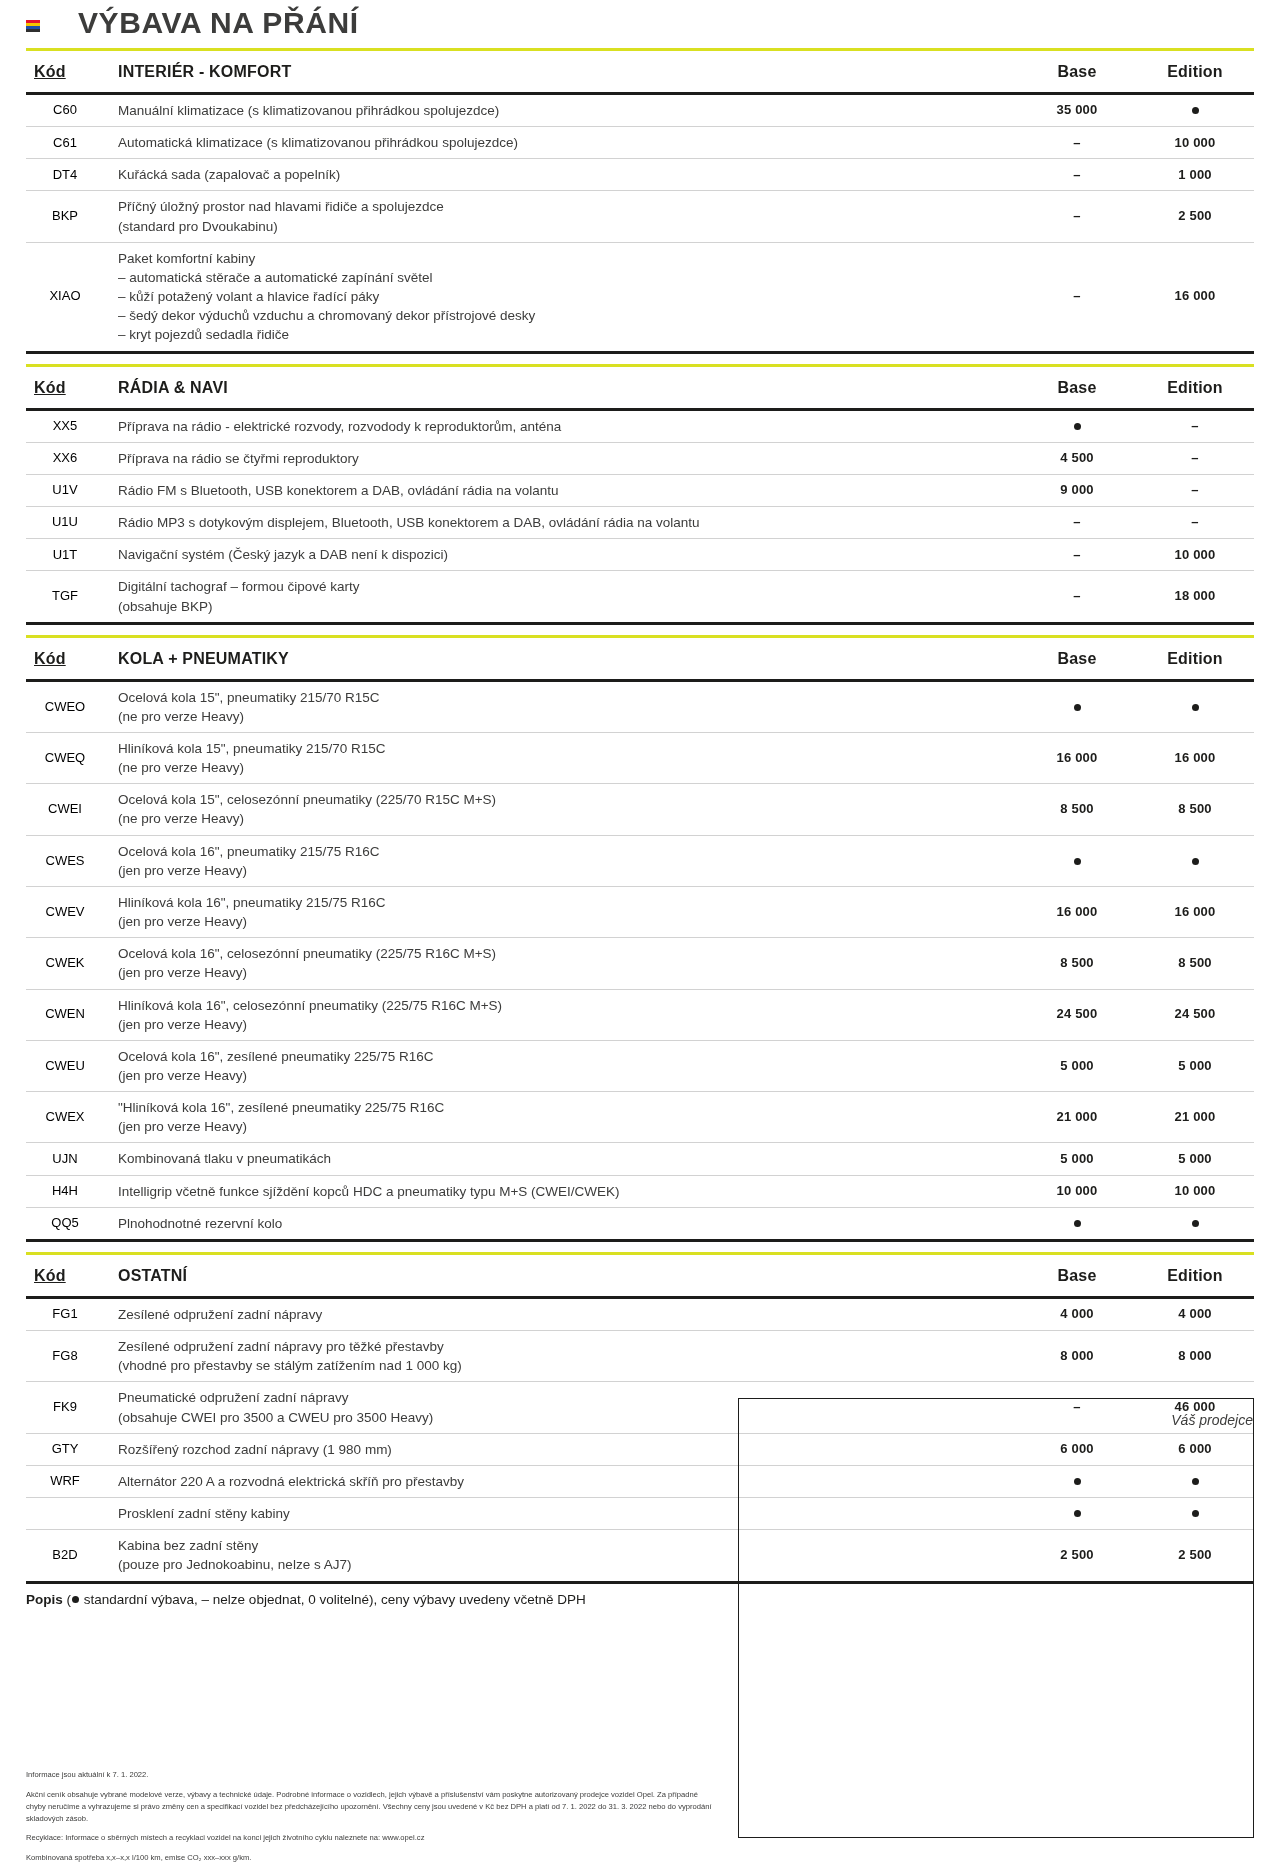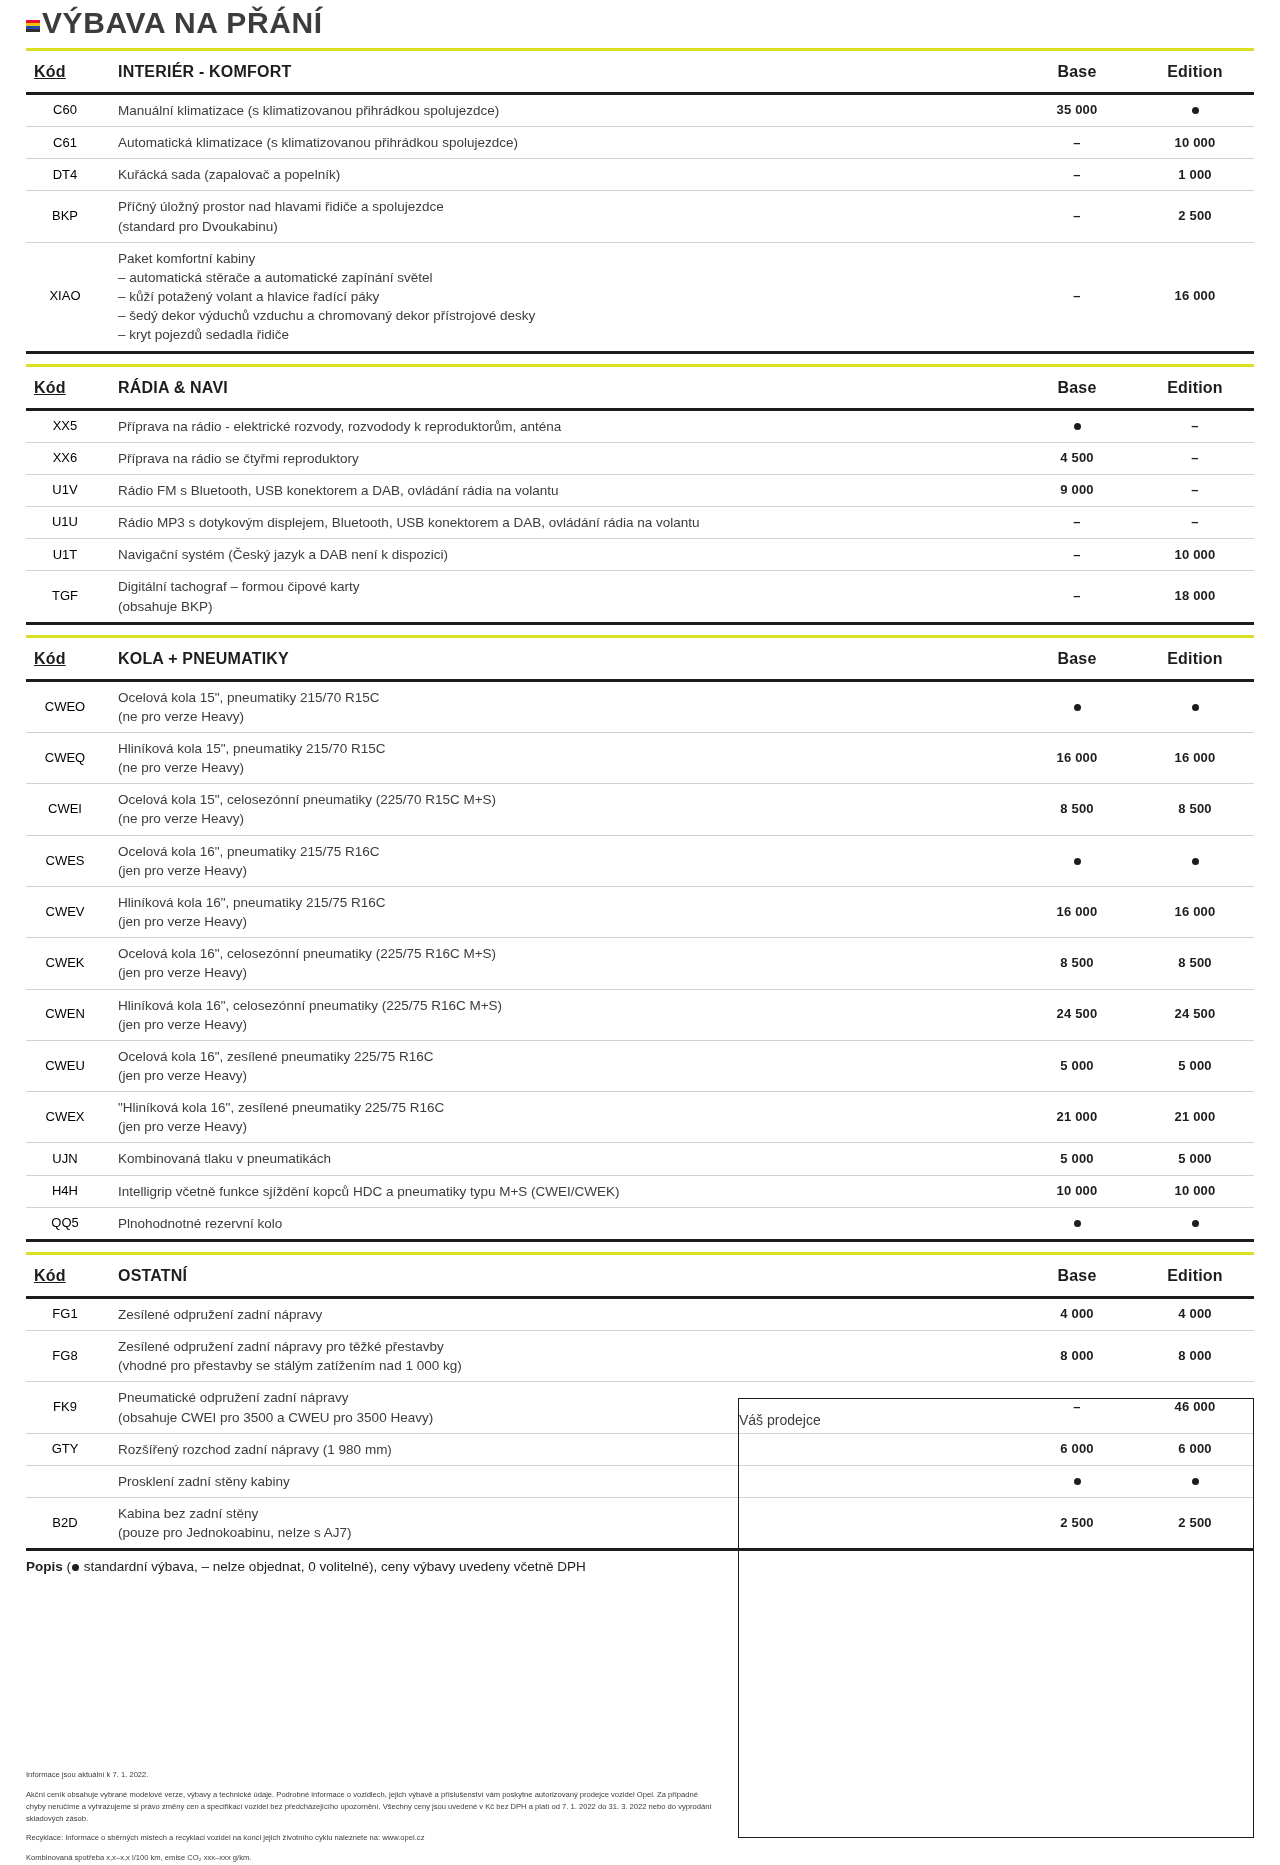--- a/index.html
+++ b/index.html
@@ -48,20 +48,21 @@
   .blitz i:nth-child(3) { background: #1f4fa8; }
   .blitz i:nth-child(4) { background: #2f2f2f; }
 
   .page-title {
     font-size: 30px;
     font-weight: bold;
     letter-spacing: 0.6px;
     color: #3c3c3b;
     line-height: 1;
     white-space: nowrap;
+    margin-left: 36px;
   }
 
   
   .section { margin-top: 10px; }
   .sec-accent {
     height: 3px;
     background: #d9e021;
     width: 100%;
   }
   table.opt {
@@ -140,24 +141,25 @@
   
   .dealer-box {
     position: absolute;
     left: 738px;
     top: 1398px;
     width: 516px;
     height: 440px;
     border: 1px solid #1d1d1b;
   }
   .dealer-title {
-    text-align: left;
+    text-align: right;
     font-size: 14px;
     color: #3c3c3b;
     padding-top: 13px;
+    font-style: italic;
   }
 
   
   .footnotes {
     position: absolute;
     left: 26px;
     bottom: 1px;
     width: 690px;
     font-size: 7.6px;
     line-height: 1.62;
@@ -491,20 +493,28 @@
             </tr>
             <tr>
               <td class="code">GTY</td>
               <td class="desc">
                 <span class="sub">Rozšířený rozchod zadní nápravy (1 980 mm)</span>
               </td>
               <td class="price">6 000</td>
               <td class="price">6 000</td>
             </tr>
             <tr>
+              <td class="code">WRF</td>
+              <td class="desc">
+                <span class="sub">Alternátor 220 A a rozvodná elektrická skříň pro přestavby</span>
+              </td>
+              <td class="price"><span class="dot"></span></td>
+              <td class="price"><span class="dot"></span></td>
+            </tr>
+            <tr>
               <td class="code"></td>
               <td class="desc">
                 <span class="sub">Prosklení zadní stěny kabiny</span>
               </td>
               <td class="price"><span class="dot"></span></td>
               <td class="price"><span class="dot"></span></td>
             </tr>
             <tr>
               <td class="code">B2D</td>
               <td class="desc">

